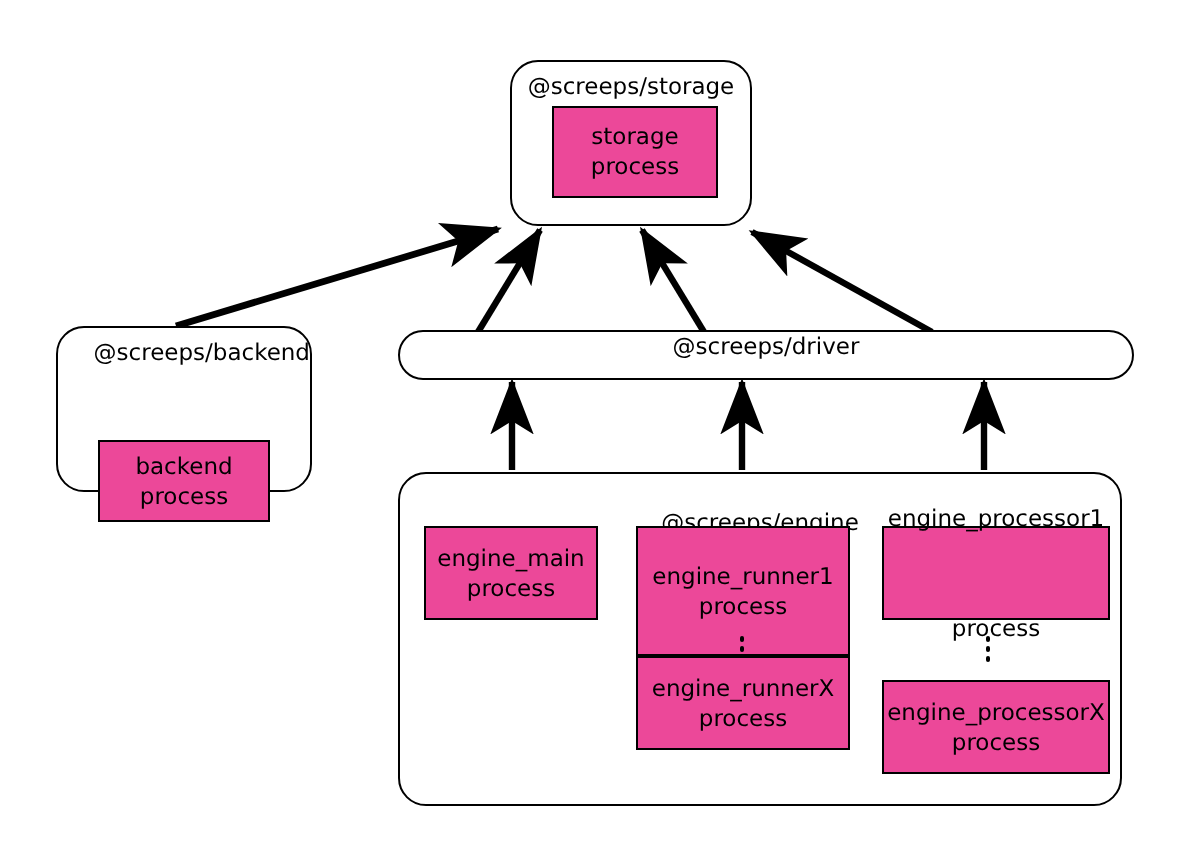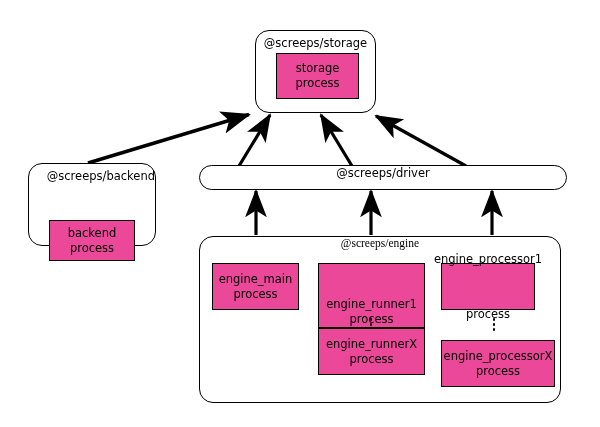--- a/index.html
+++ b/index.html
@@ -111,31 +111,31 @@
       <span>backend</span>
       <span>process</span>
     </div>
   </div>
 
   <div class="pill" style="left:199px;top:165px;width:368px;height:25px;">
     <span>@screeps/driver</span>
   </div>
 
   <div class="pkg" style="left:199px;top:236px;width:362px;height:167px;">
-    <div class="pkg-title" style="top:0;font-family:Liberation Serif, serif;">@screeps/engine</div>
+    <div class="pkg-title" style="top:18px;">@screeps/engine</div>
 
     <div class="proc" style="left:12px;top:26px;width:87px;height:47px;">
       <span>engine_main</span>
       <span>process</span>
     </div>
-    <div class="proc" style="left:118px;top:26px;width:107px;height:65px;justify-content:flex-end;">
+    <div class="proc" style="left:118px;top:26px;width:107px;height:65px;">
       <span>engine_runner1</span>
       <span>process</span>
     </div>
-    <div class="proc" style="left:241px;top:26px;width:94px;height:47px;gap:40px;">
+    <div class="proc" style="left:241px;top:26px;width:114px;height:47px;gap:40px;">
       <span>engine_processor1</span>
       <span>process</span>
     </div>
 
     <div class="vdots" style="left:168px;top:81px;">
       <i></i>
         <i></i>
         <i></i>
     </div>
     <div class="vdots" style="left:291px;top:81px;">

